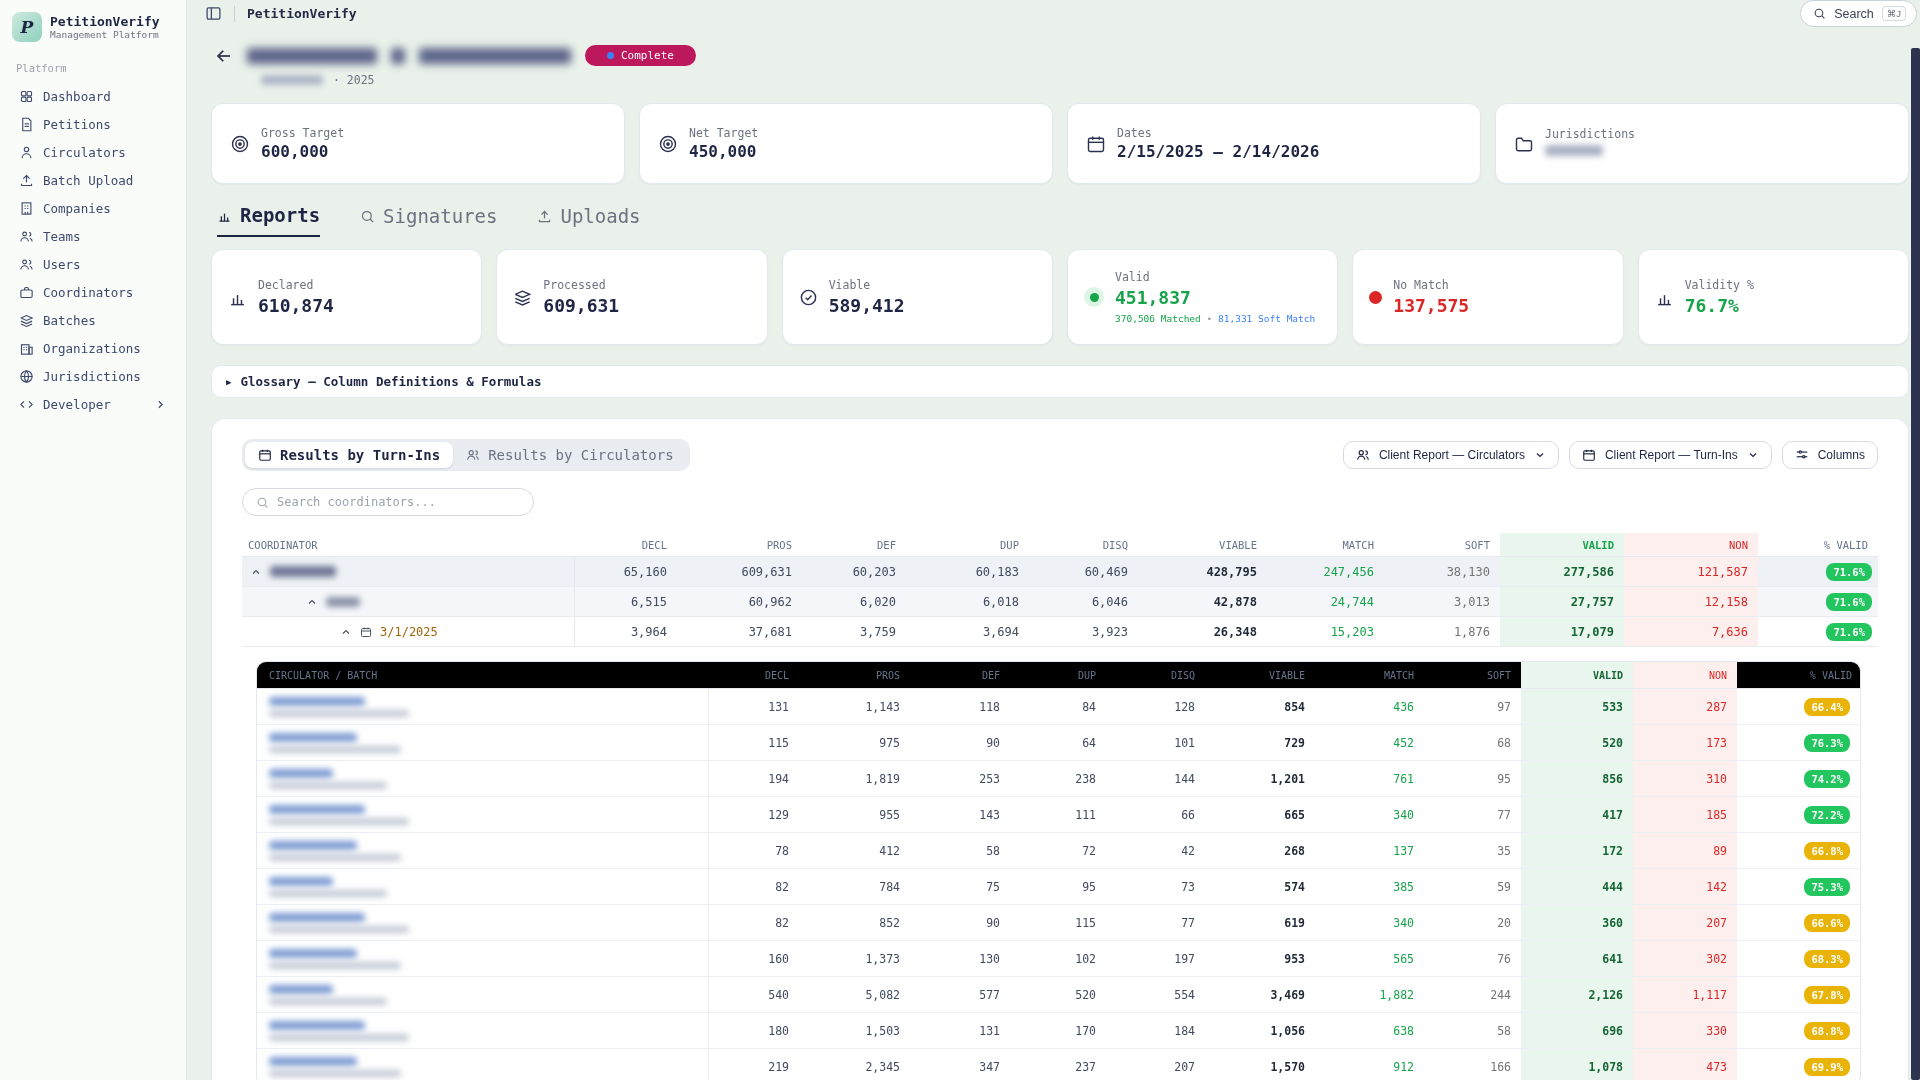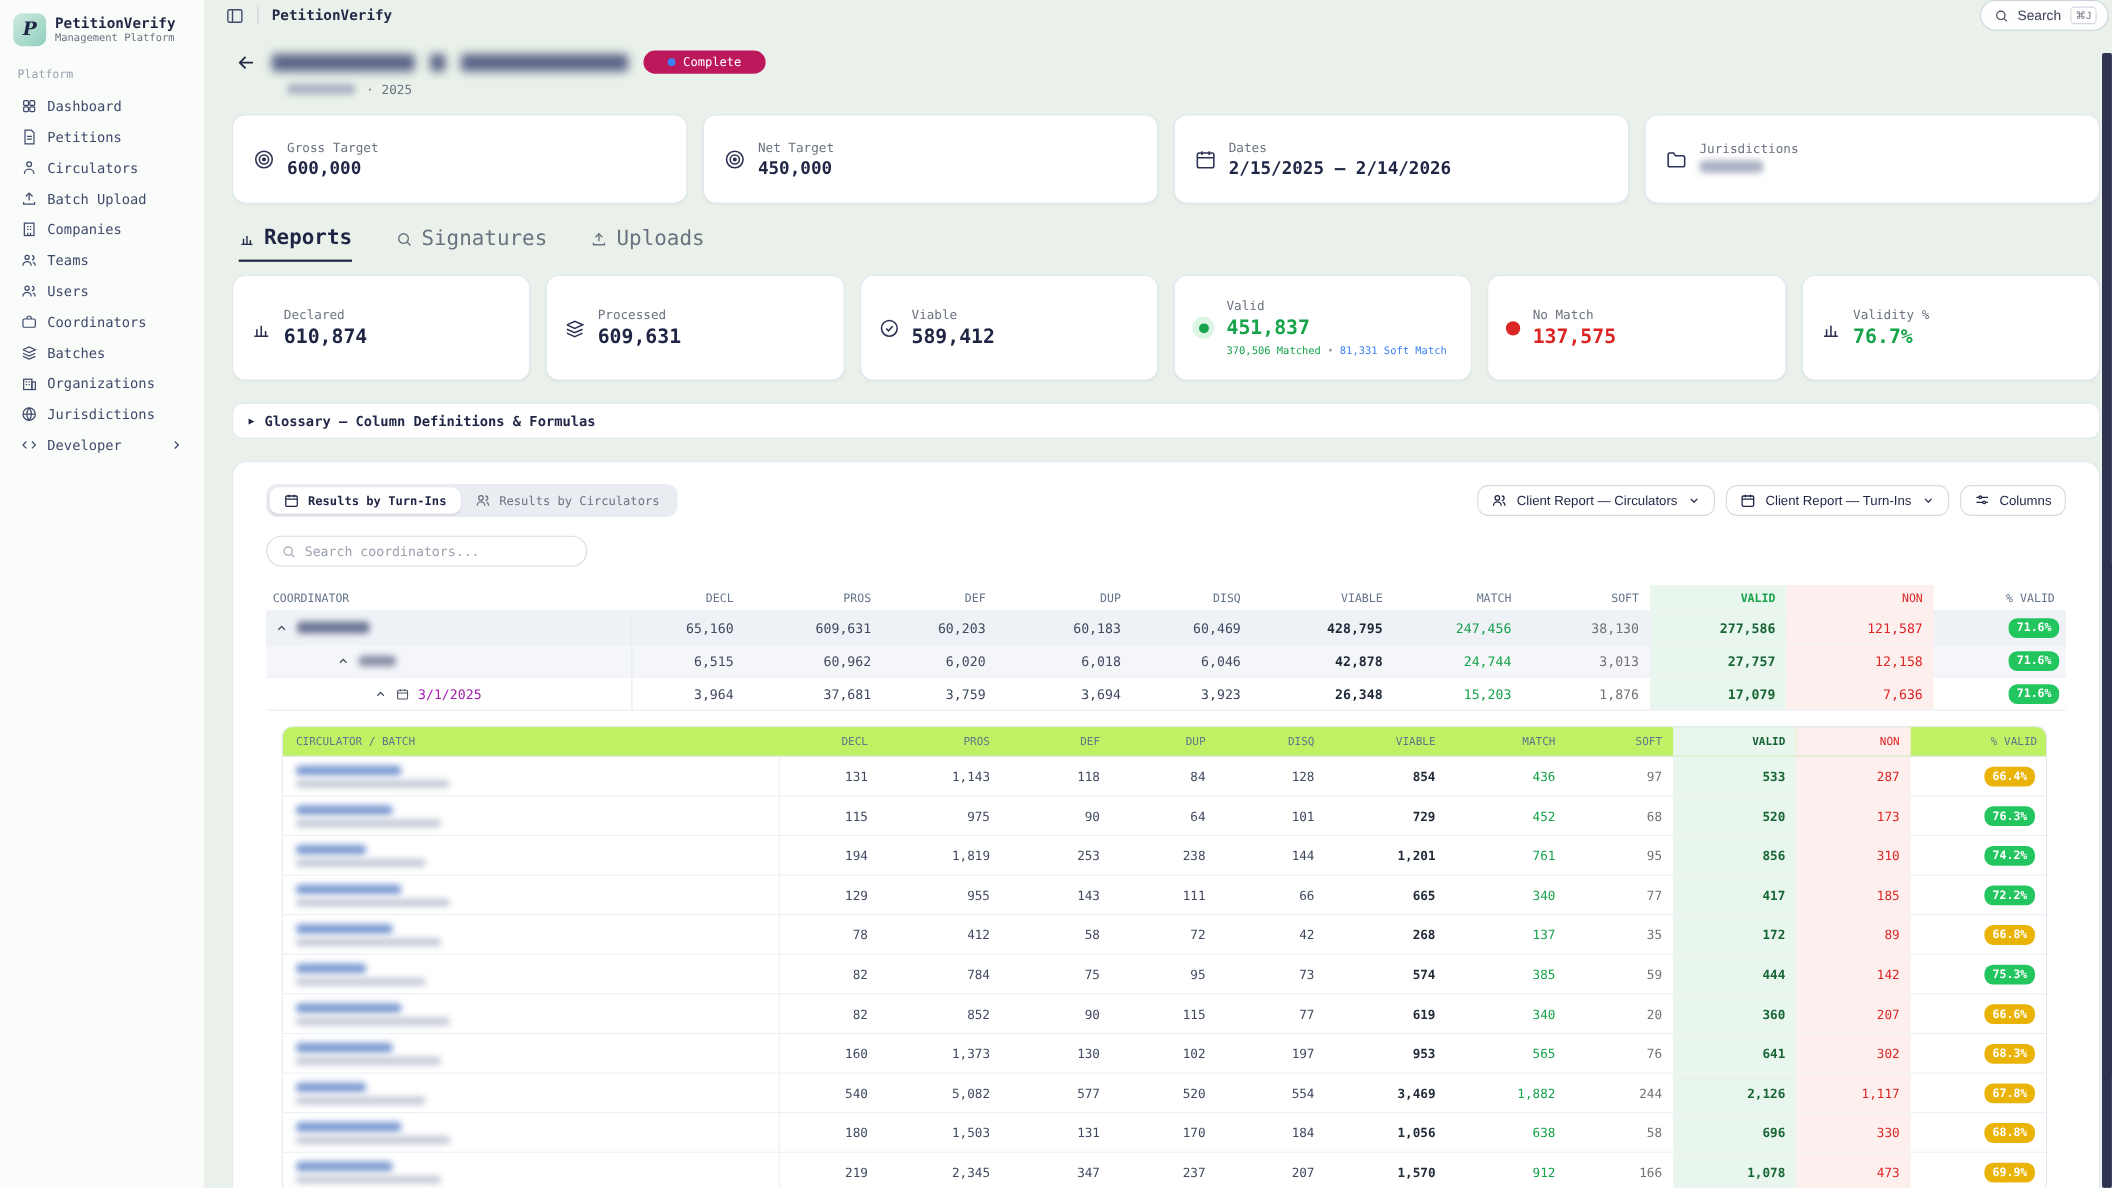--- a/index.html
+++ b/index.html
@@ -69,21 +69,21 @@
   .dot-r { width:13px; height:13px; border-radius:50%; background:#dc2626; }
 
   
   .glossary { margin-top:20px; background:#fff; border:1px solid #e2e8f0; border-radius:10px; padding:8px 14px; display:flex; align-items:center; gap:9px; font-size:12.5px; font-weight:bold; color:#1f2544; cursor:pointer; }
   .tri { font-size:9px; color:#1f2544; }
 
   
   .panel { margin-top:20px; background:#fff; border:1px solid #e2e8f0; border-bottom:none; border-radius:14px 14px 0 0; padding:20px 30px 40px 30px; min-height:660px; }
   .controls { display:flex; align-items:center; justify-content:space-between; }
   .toggle-group { display:flex; background:#e9ecf1; border-radius:10px; padding:3px; }
-  .toggle { display:flex; align-items:center; gap:8px; padding:5px 13px; font-size:11px; color:#6b7280; border-radius:8px; cursor:pointer; }
+  .toggle { display:flex; align-items:center; gap:8px; padding:5px 13px; font-size:14px; color:#6b7280; border-radius:8px; cursor:pointer; }
   .toggle.active { background:#fff; color:#1f2544; font-weight:bold; box-shadow:0 1px 2px rgba(20,30,60,.12); }
   .ctl-right { display:flex; gap:10px; }
   .ctl-btn { display:flex; align-items:center; gap:9px; background:#fff; border:1px solid #d6dbe3; border-radius:10px; padding:6px 12px; font-size:12px; color:#1f2544; cursor:pointer; }
   .search-input { margin-top:17px; width:292px; display:flex; align-items:center; gap:8px; border:1px solid #d6dbe3; border-radius:999px; padding:6px 13px; color:#9ca3af; background:#fff; }
   .search-input .ph { font-size:12px; }
 
   
   .grid-out { display:grid; grid-template-columns:333px 102px 125px 104px 123px 109px 129px 117px 116px 124px 134px 120px; align-items:center; }
   .out-head { margin-top:17px; height:24px; border-bottom:1px solid #e5e9ef; font-size:10.5px; color:#64748b; }
   .hcell { text-align:right; padding-right:10px; }
@@ -93,37 +93,37 @@
   .out-row { height:30px; border-bottom:1px solid #e8ecf1; font-size:12px; }
   .out-row.lv1 { background:#eef1f5; }
   .out-row.lv2 { background:#f4f6f9; }
   .out-row.lv3 { background:#ffffff; }
   .name-cell { display:flex; align-items:center; gap:8px; padding-left:8px; height:100%; border-right:1px solid #e5e9ef; }
   .name-cell .chev { color:#4b5563; display:flex; }
   .ind2 { padding-left:64px; }
   .ind3 { padding-left:98px; }
   .r-coord1 { background:#6e7796; height:11px; width:66px; }
   .r-coord2 { background:#8a92a8; height:10px; width:34px; }
-  .date-txt { font-size:12px; color:#a21caf; }
+  .date-txt { font-size:12px; color:#a16207; }
   .cells { display:contents; }
   .num { text-align:right; padding-right:10px; color:#3f4a5f; height:100%; display:flex; align-items:center; justify-content:flex-end; }
   .col-viable { font-weight:bold; color:#1f2937; }
   .col-match { color:#16a34a; }
   .col-soft { color:#737373; }
   .col-valid { font-weight:bold; color:#166534; background:#e9f6ee; }
   .col-non { color:#dc2626; background:#fdefed; }
   .badge-cell { display:flex; justify-content:flex-end; padding-right:6px; }
   .pill { color:#fff; font-weight:bold; font-size:10.5px; padding:3px 7px; border-radius:8px; background:#22c55e; }
   .pill.tone-amber { background:#eab308; }
   .pill.tone-green { background:#22c55e; }
 
   
   .inner-table { margin:14px 0 0 14px; width:1605px; border:1px solid #e2e8f0; border-radius:10px; overflow:hidden; }
   .grid-in { display:grid; grid-template-columns:452px 90px 111px 100px 96px 99px 110px 109px 97px 112px 104px 125px; align-items:center; }
-  .in-head { height:27px; background:#bef264; border-bottom:1px solid #e5e9ef; font-size:10px; color:#64748b; }
+  .in-head { height:27px; background:#000000; border-bottom:1px solid #e5e9ef; font-size:10px; color:#64748b; }
   .in-head .hvalid2 { color:#166534; font-weight:bold; background:#e9f6ee; align-self:stretch; display:flex; align-items:center; justify-content:flex-end; }
   .in-head .hnon2 { color:#dc2626; background:#fdefed; align-self:stretch; display:flex; align-items:center; justify-content:flex-end; }
   .in-row { height:36px; border-bottom:1px solid #eceff3; font-size:11.5px; }
   .in-row:last-child { border-bottom:none; }
   .circ-cell { padding-left:12px; display:flex; flex-direction:column; gap:4px; justify-content:center; height:100%; border-right:1px solid #eceff3; }
   .r-circ { background:#7d9bd2; height:9px; width:88px; }
   .r-circ-sub { background:#c2c8d4; height:7px; width:132px; }
   .in-row:nth-of-type(3n) .r-circ { width:64px; }
   .in-row:nth-of-type(3n) .r-circ-sub { width:118px; }
   .in-row:nth-of-type(3n+1) .r-circ { width:96px; }

